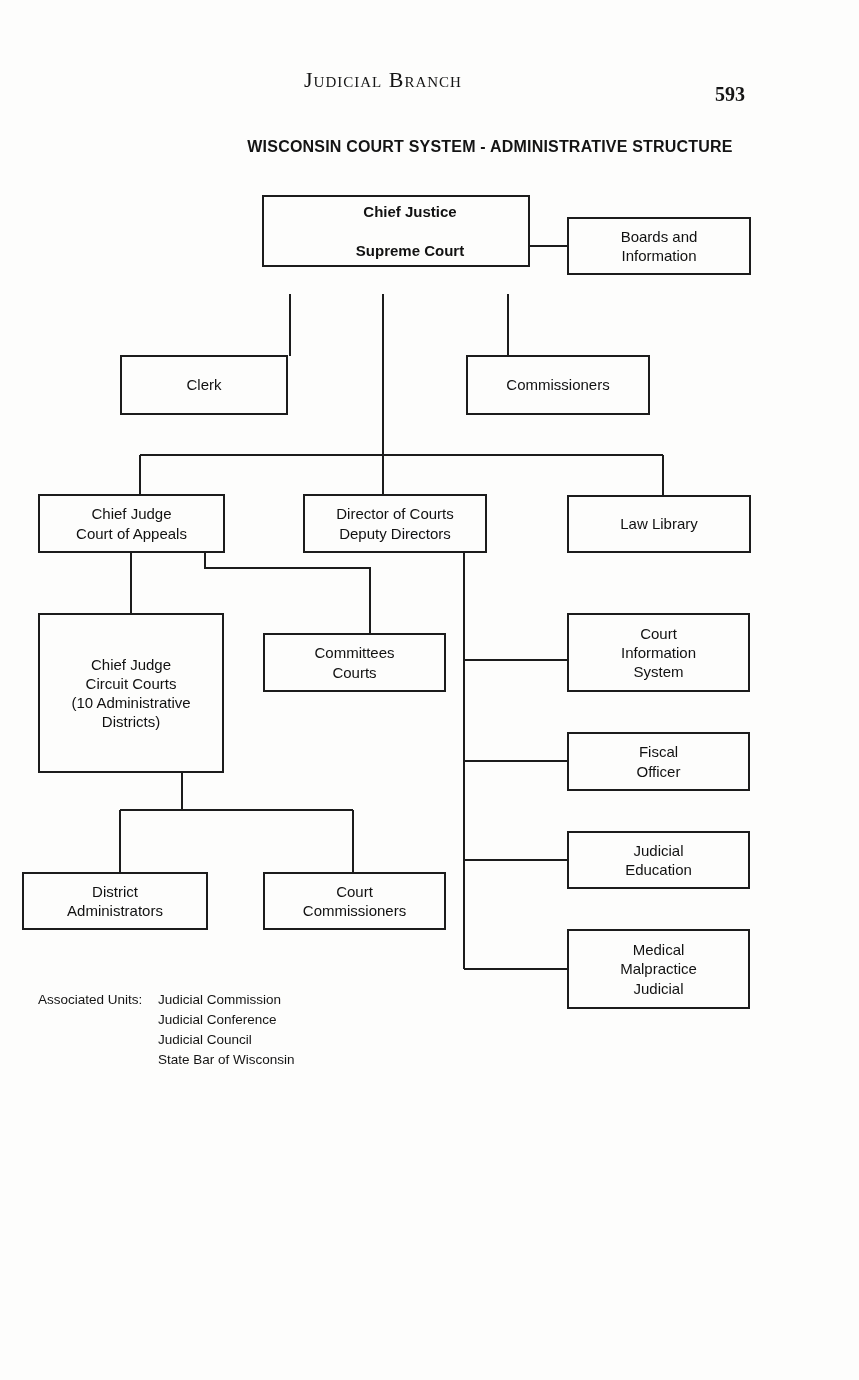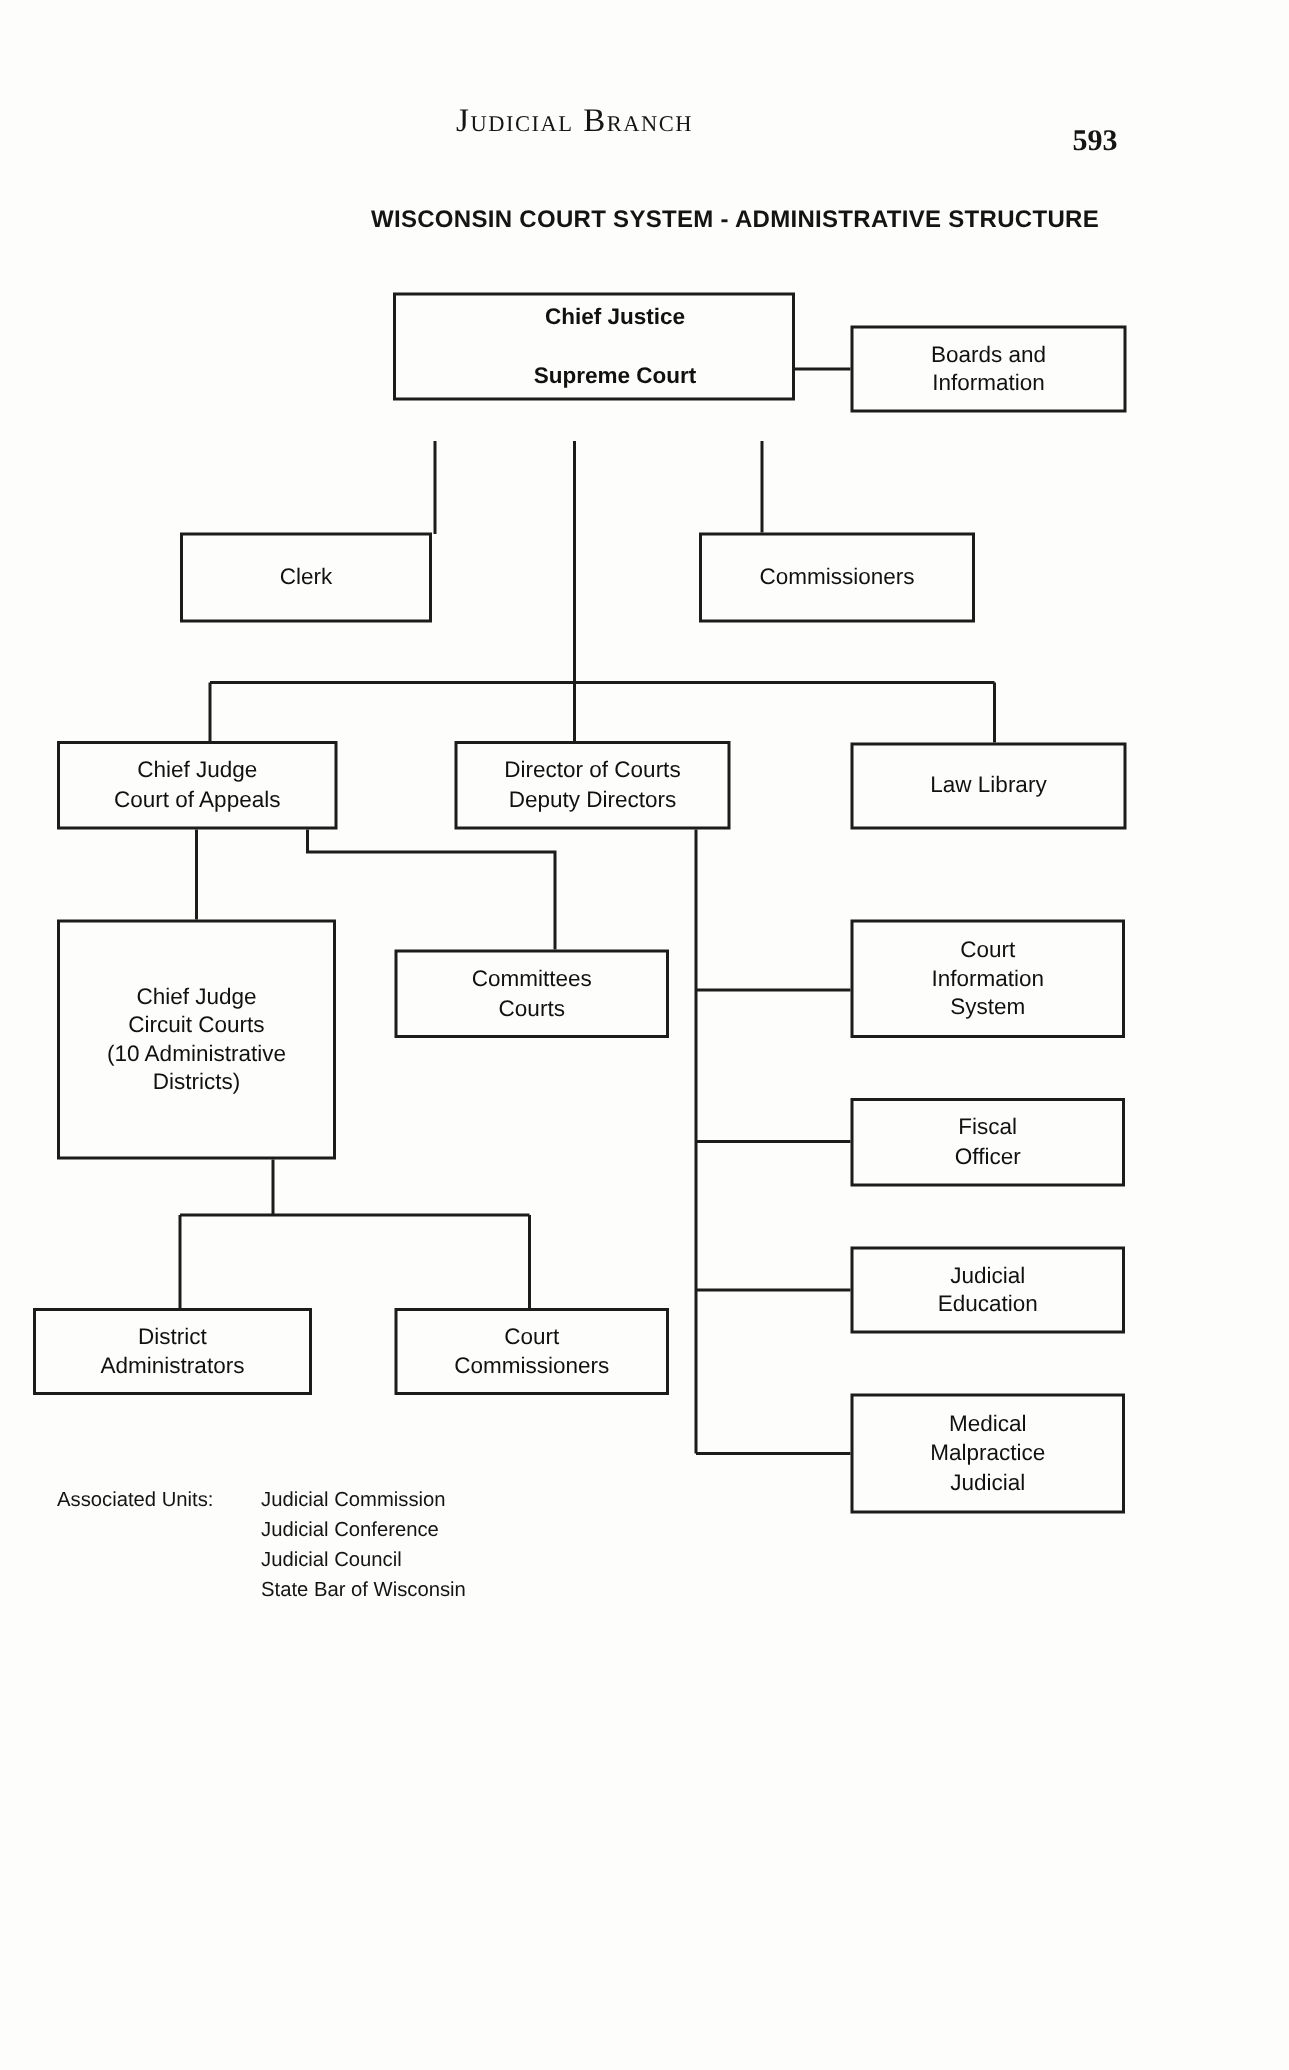--- a/index.html
+++ b/index.html
@@ -53,21 +53,21 @@
   .b-circuit{left:38px;top:613px;width:186px;height:160px;}
   .b-municipal{left:263px;top:633px;width:183px;height:59px;}
   .b-court-info{left:567px;top:613px;width:183px;height:79px;}
   .b-fiscal{left:567px;top:732px;width:183px;height:59px;}
   .b-jud-ed{left:567px;top:831px;width:183px;height:58px;}
   .b-district-admin{left:22px;top:872px;width:186px;height:58px;}
   .b-court-comm{left:263px;top:872px;width:183px;height:58px;}
   .b-medical{left:567px;top:929px;width:183px;height:80px;}
   .assoc{
     position:absolute;left:38px;top:991px;
-    display:flex;gap:28px;
+    display:flex;gap:12px;
     font-size:13.5px;line-height:1.26;color:#141414;
   }
   .assoc-label{min-width:108px;}
   .assoc-items{display:flex;flex-direction:column;gap:3px;}
 </style>
 </head>
 <body>
 
 <div class="page">
 

